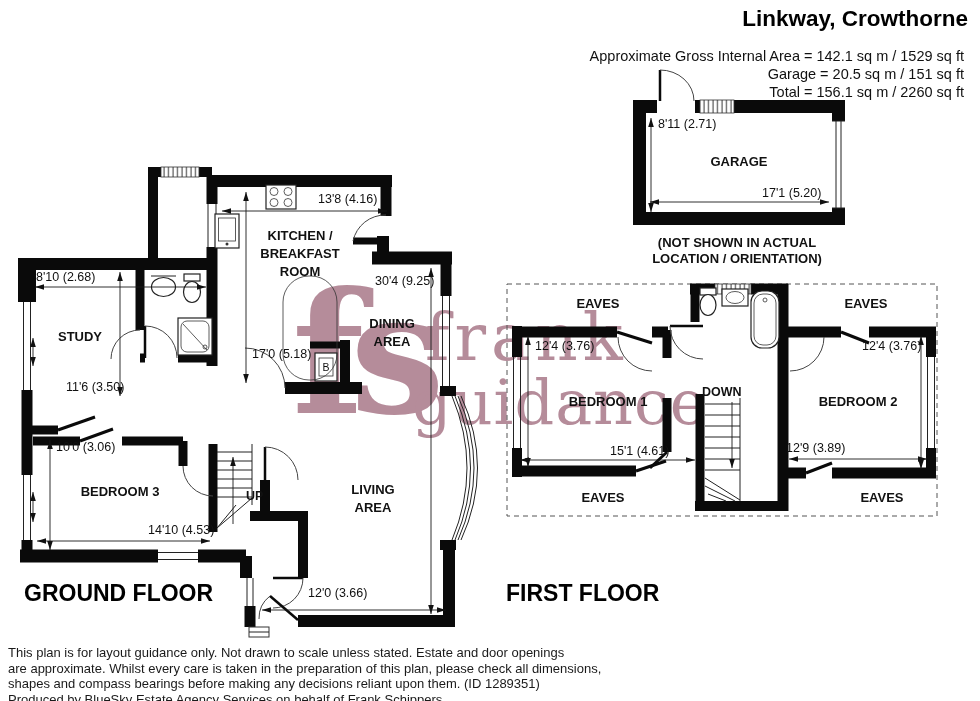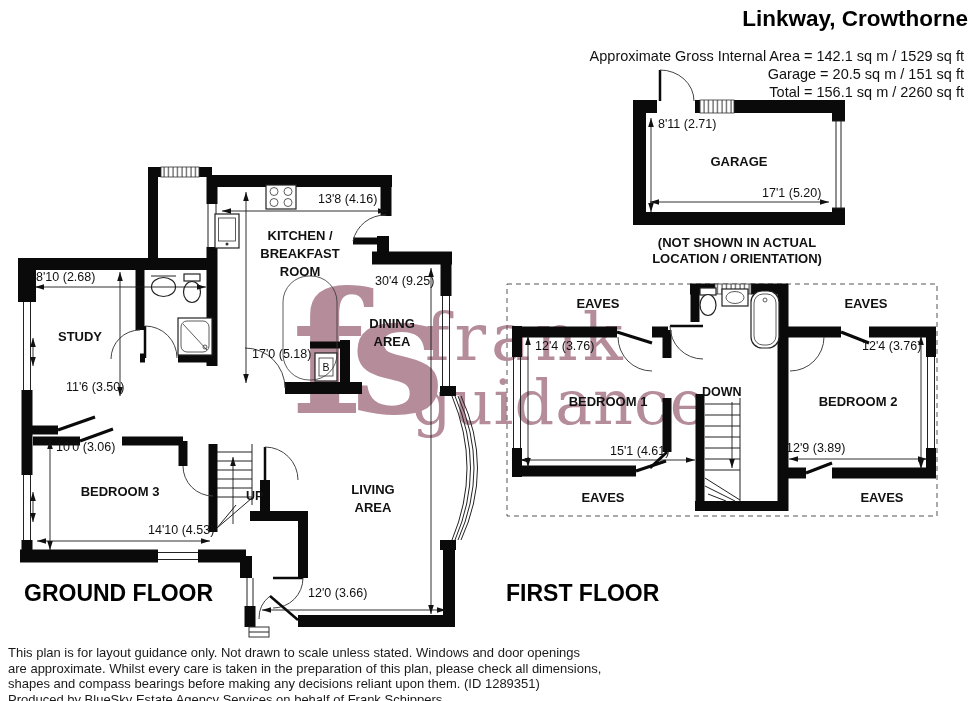--- a/index.html
+++ b/index.html
@@ -344,19 +344,19 @@
       <text class="t-room" x="866" y="308" text-anchor="middle">EAVES</text>
       <text class="t-room" x="603" y="502" text-anchor="middle">EAVES</text>
       <text class="t-room" x="882" y="502" text-anchor="middle">EAVES</text>
       <text class="t-room" x="608" y="406" text-anchor="middle">BEDROOM 1</text>
       <text class="t-room" x="858" y="406" text-anchor="middle">BEDROOM 2</text>
       <text class="t-floor" x="506" y="601">FIRST FLOOR</text>
     </g>
   </svg>
 
   <div id="footer">
-    <div>This plan is for layout guidance only. Not drawn to scale unless stated. Windows and door openings</div>
+    <div>This plan is for layout guidance only. Not drawn to scale unless stated. Estate and door openings</div>
     <div>are approximate. Whilst every care is taken in the preparation of this plan, please check all dimensions,</div>
     <div>shapes and compass bearings before making any decisions reliant upon them. (ID 1289351)</div>
     <div>Produced by BlueSky Estate Agency Services on behalf of Frank Schippers</div>
   </div>
 
 </div>
 
 </body></html>

